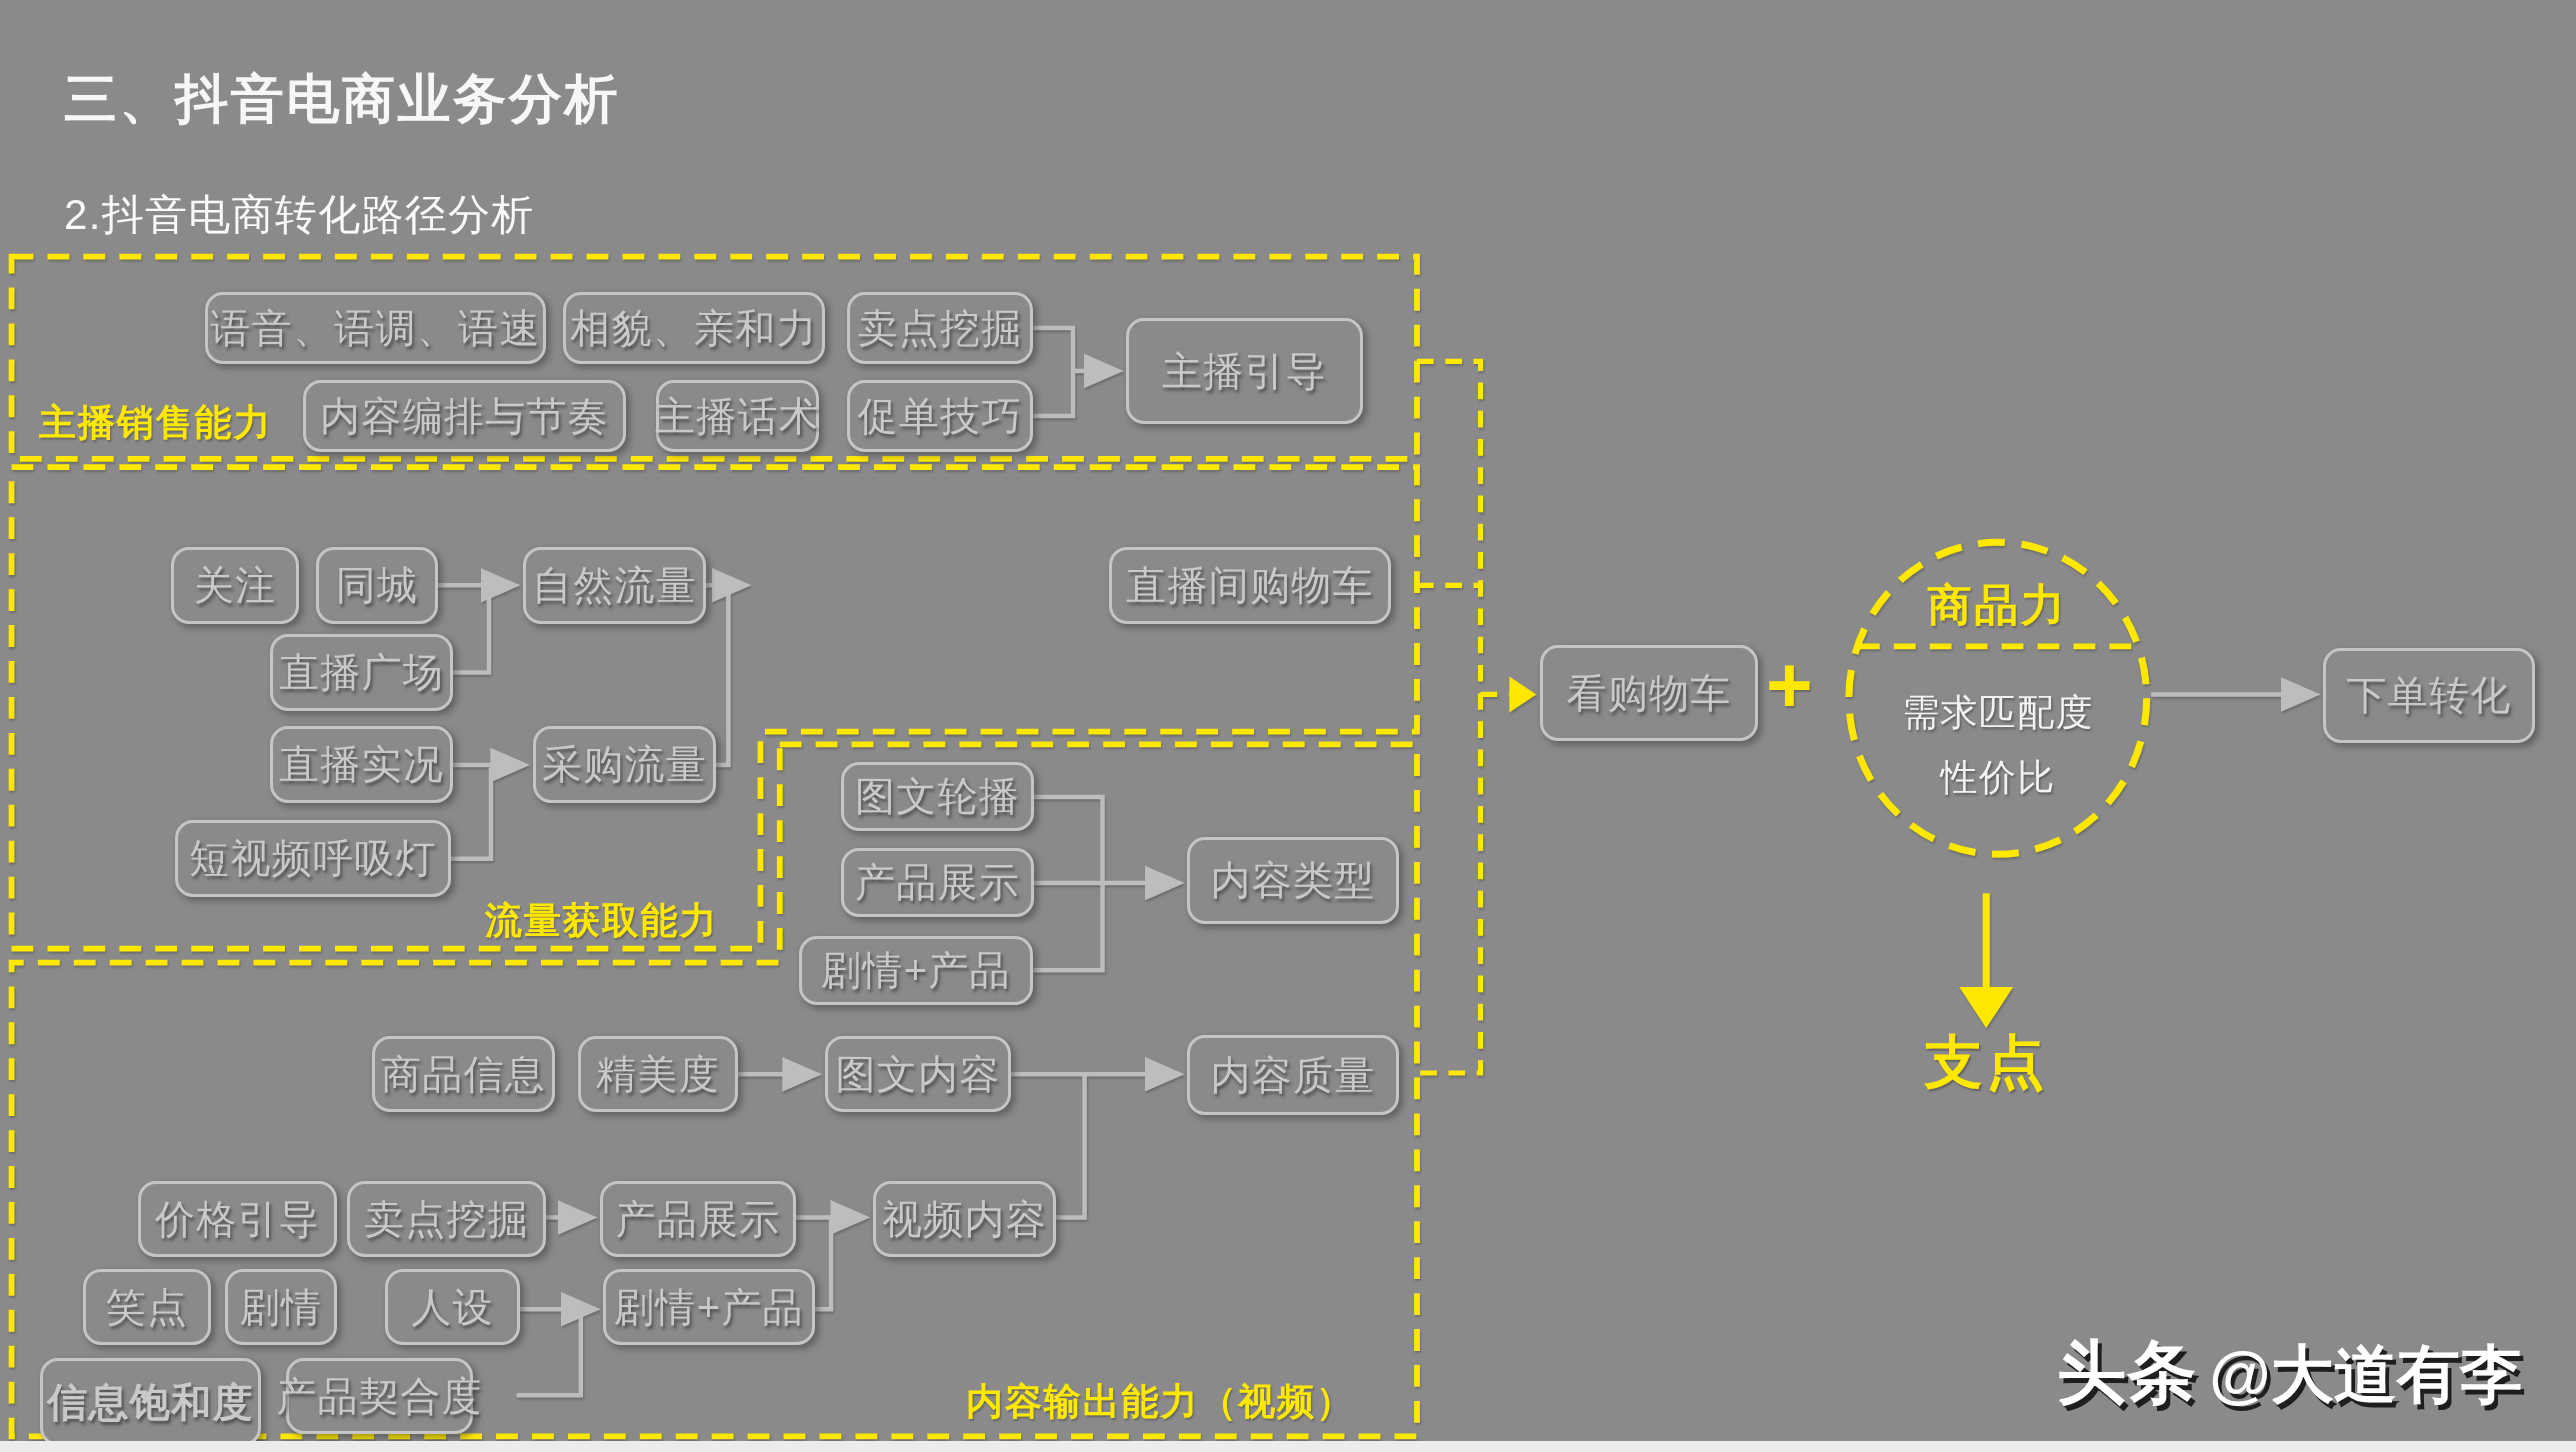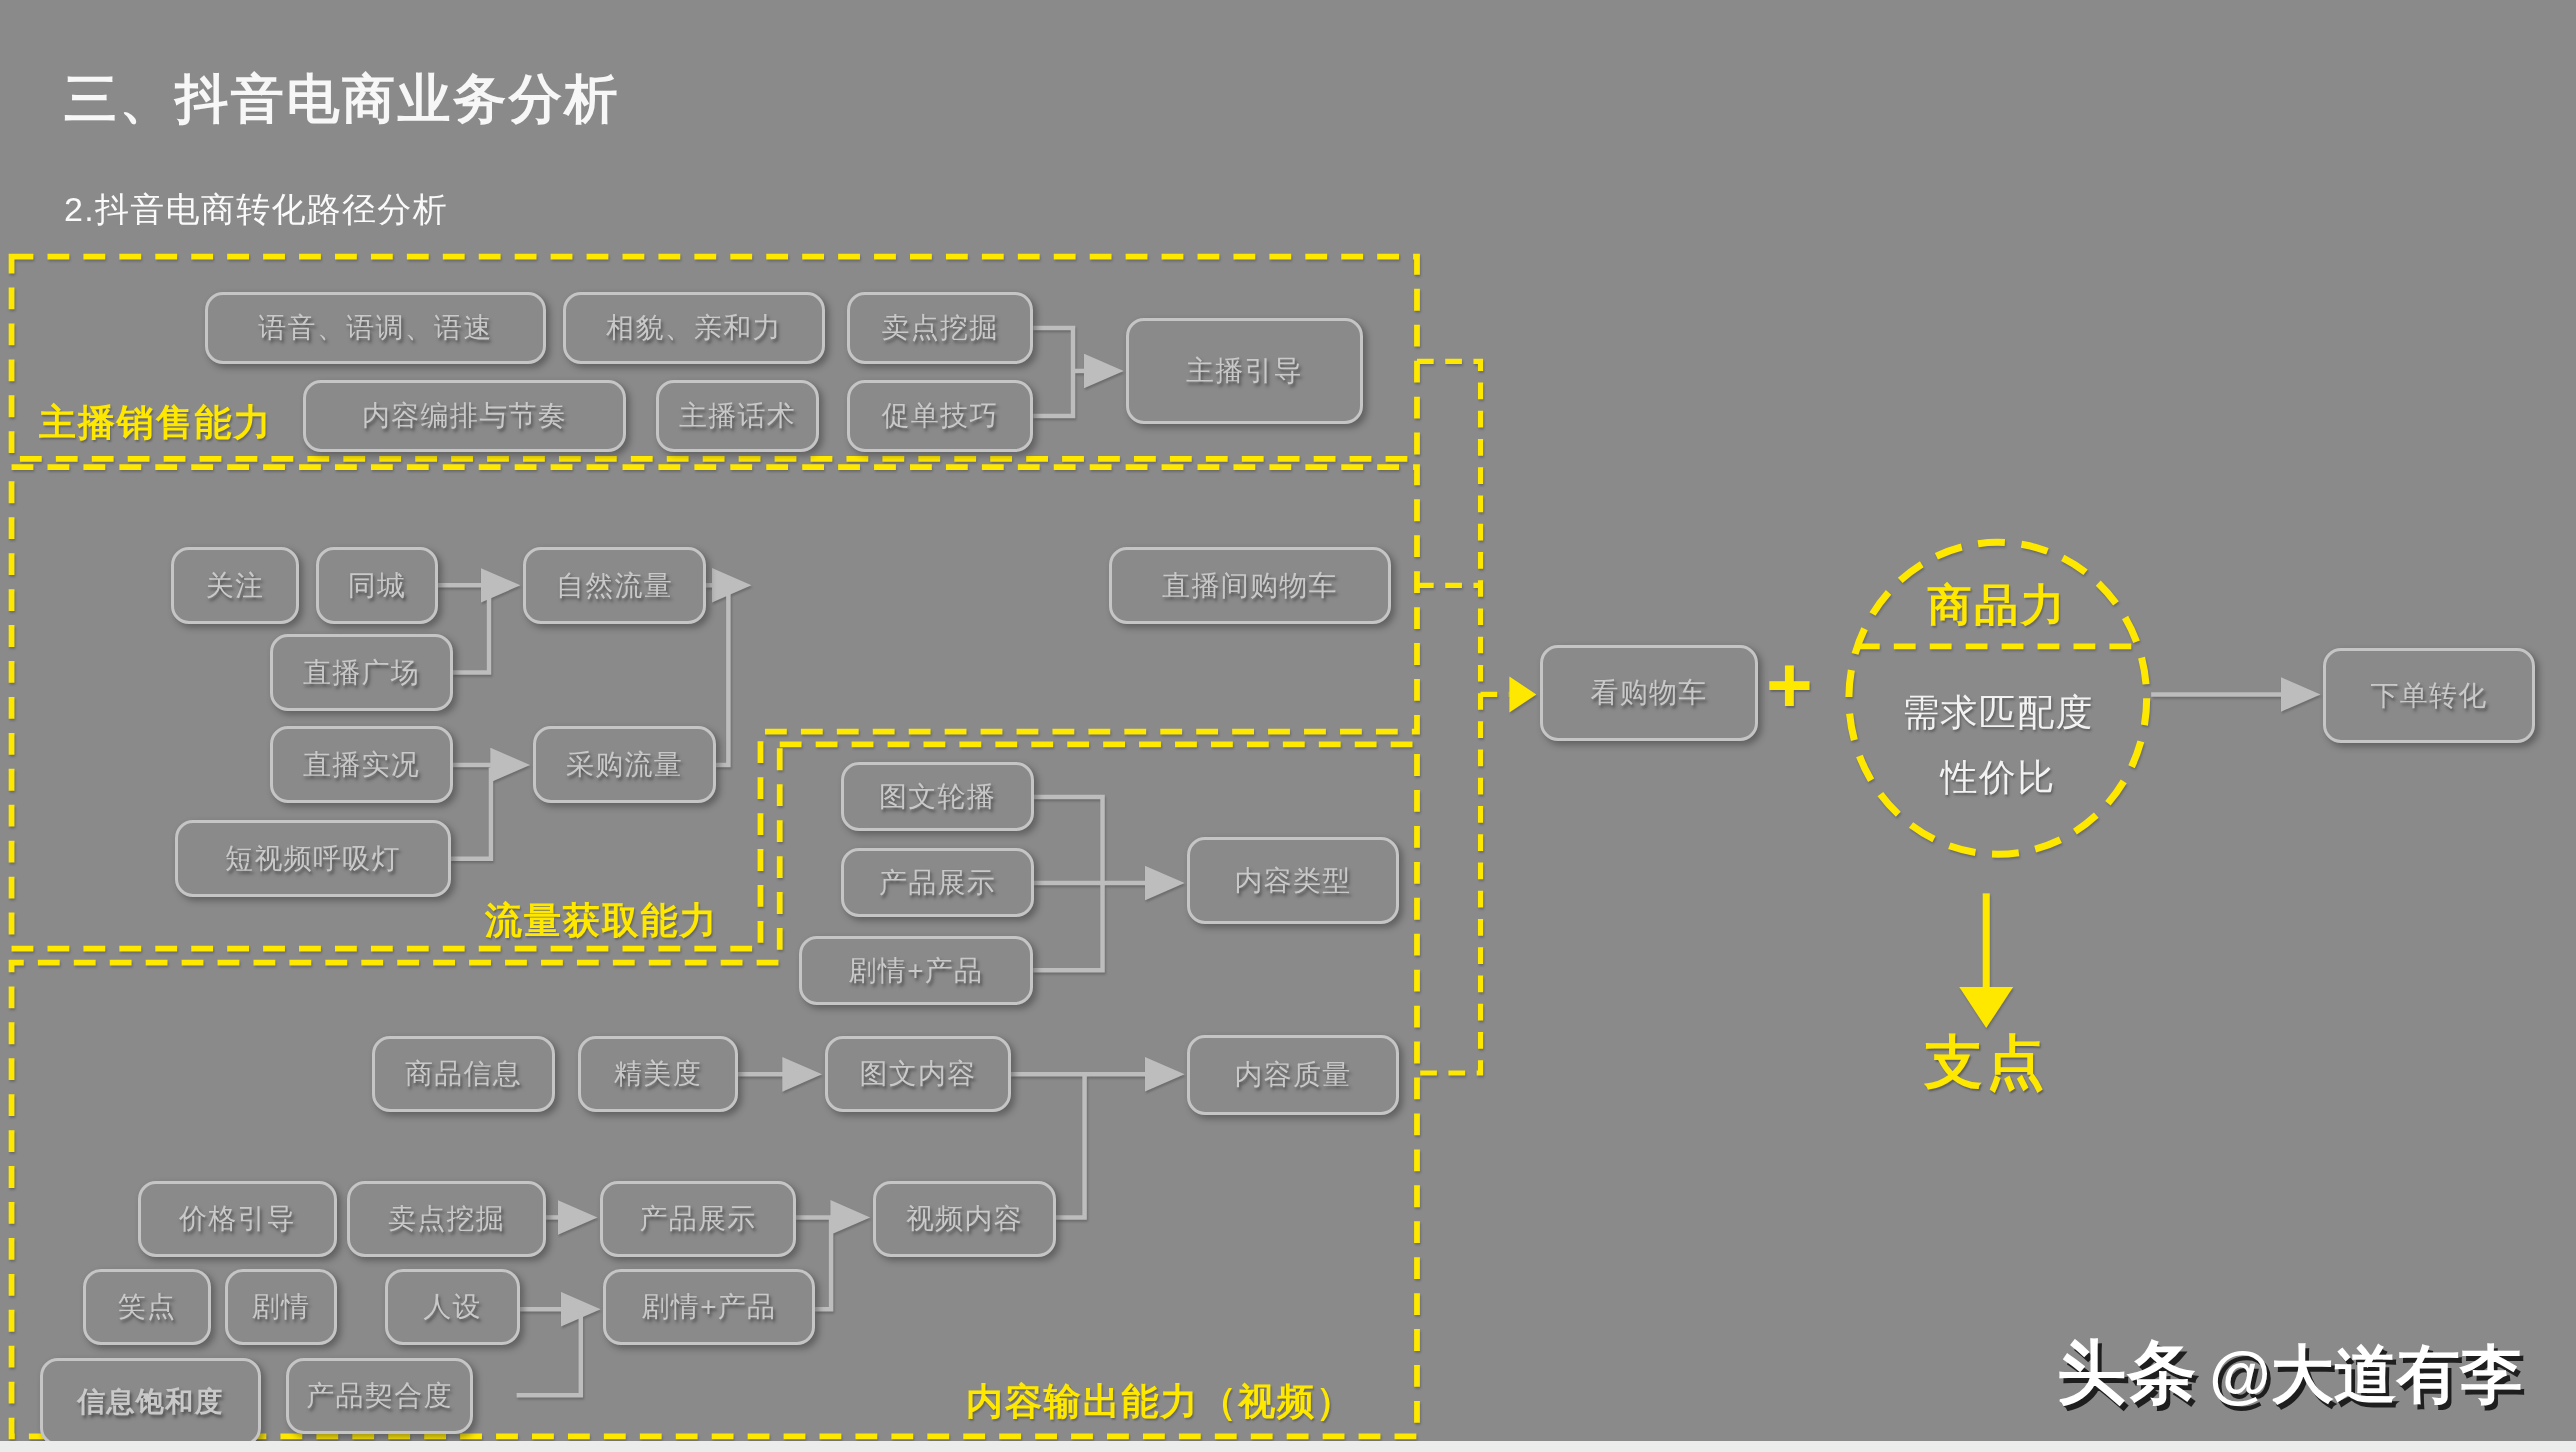--- a/index.html
+++ b/index.html
@@ -8,32 +8,32 @@
     background:#8a8a8a; overflow:hidden;
     font-family:"Liberation Sans","DejaVu Sans",sans-serif;
   }
   .svg-layer { position:absolute; left:0; top:0; z-index:1;
     filter: drop-shadow(1.9px 2.6px 1.3px rgba(0,0,0,0.22)); }
   .node {
     position:absolute; z-index:2; box-sizing:border-box;
     border:3.9px solid #c5c5c5; border-radius:18px;
     background:#8a8a8a;
     display:flex; align-items:center; justify-content:center;
-    color:#c9c9c9; font-size:28px; font-weight:500; letter-spacing:1.3px;
+    color:#c9c9c9; font-size:40px; font-weight:500; letter-spacing:1.3px;
     text-shadow:1.9px 2.6px 3.2px rgba(30,30,30,0.55);
     box-shadow:3.2px 3.9px 6.4px rgba(40,40,40,0.40);
     white-space:nowrap;
   }
   .title {
     position:absolute; left:64px; top:64px; z-index:2;
     color:#f7f7f7; font-size:53px; font-weight:600; letter-spacing:2.6px;
   }
   .subtitle {
     position:absolute; left:64px; top:187px; z-index:2;
-    color:#fafafa; font-size:34px; font-weight:500; letter-spacing:1.3px;
+    color:#fafafa; font-size:42px; font-weight:500; letter-spacing:1.3px;
   }
   .group-label {
     position:absolute; z-index:3; color:#ffe800;
     font-size:37px; font-weight:bold; letter-spacing:1.9px; white-space:nowrap;
     text-shadow:1.3px 1.9px 1.9px rgba(0,0,0,0.25);
   }
   .circle-title {
     position:absolute; left:1869px; top:576px; width:257px; z-index:2;
     text-align:center; color:#ffe800; font-size:44px; font-weight:bold; letter-spacing:2.6px;
     text-shadow:1.3px 1.9px 1.9px rgba(0,0,0,0.25);

